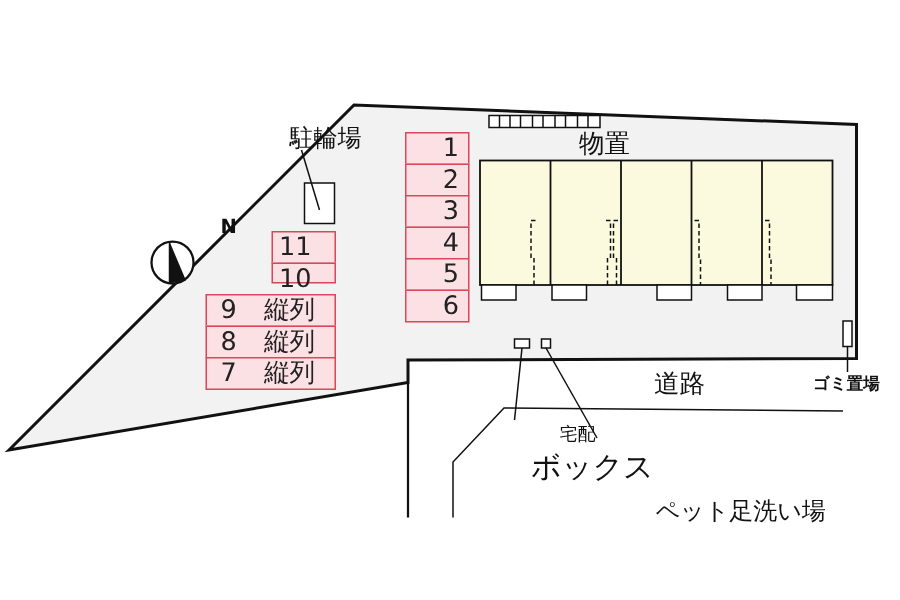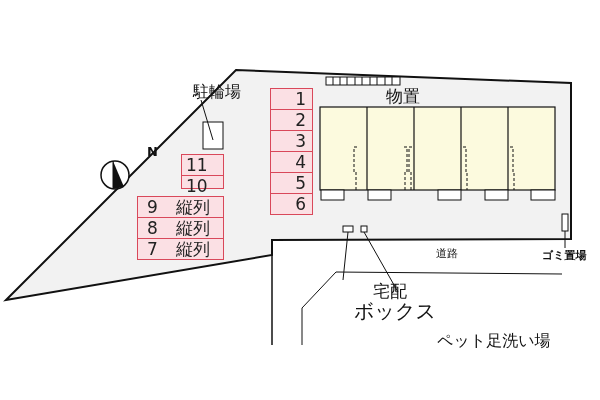--- a/index.html
+++ b/index.html
@@ -72,23 +72,23 @@
     <circle cx="115" cy="175" r="14" fill="#fff" stroke="#111" stroke-width="1.5"></circle>
     <polygon points="113,161 113,189 124,187" fill="#111"></polygon>
     <line x1="113" y1="161" x2="113" y2="189" stroke="#111" stroke-width="1"></line>
   </g>
 </svg>
 
 <div class="lbl" style="left:107px;top:145px;font-size:13px;font-weight:bold;">N</div>
 <div class="lbl" style="left:153px;top:84px;">駐輪場</div>
 <div class="lbl" style="left:346px;top:88px;font-size:17px;text-align:center;">物置</div>
 <div class="lbl vert" style="left:239px;top:160px;font-size:18px;">駐車場</div>
-<div class="lbl" style="left:396px;top:248px;font-size:11px;">道路</div>
+<div class="lbl" style="left:396px;top:248px;font-size:17px;">道路</div>
 <div class="lbl" style="left:502px;top:250px;font-size:11px;font-weight:bold;">ゴミ置場</div>
-<div class="lbl" style="left:333px;top:283px;font-size:17px;">宅配</div>
+<div class="lbl" style="left:333px;top:283px;font-size:12px;">宅配</div>
 <div class="lbl" style="left:314px;top:301px;font-size:20px;">ボックス</div>
 <div class="lbl" style="left:397px;top:289px;font-size:16px;margin-top:44px;">ペット足洗い場</div>
 
 <div class="cell" style="left:270px;top:88px;width:43px;height:22px;">
     <span style="right:6px;top:2px;">1</span>
   </div>
 <div class="cell" style="left:270px;top:109px;width:43px;height:22px;">
     <span style="right:6px;top:2px;">2</span>
   </div>
 <div class="cell" style="left:270px;top:130px;width:43px;height:22px;">

